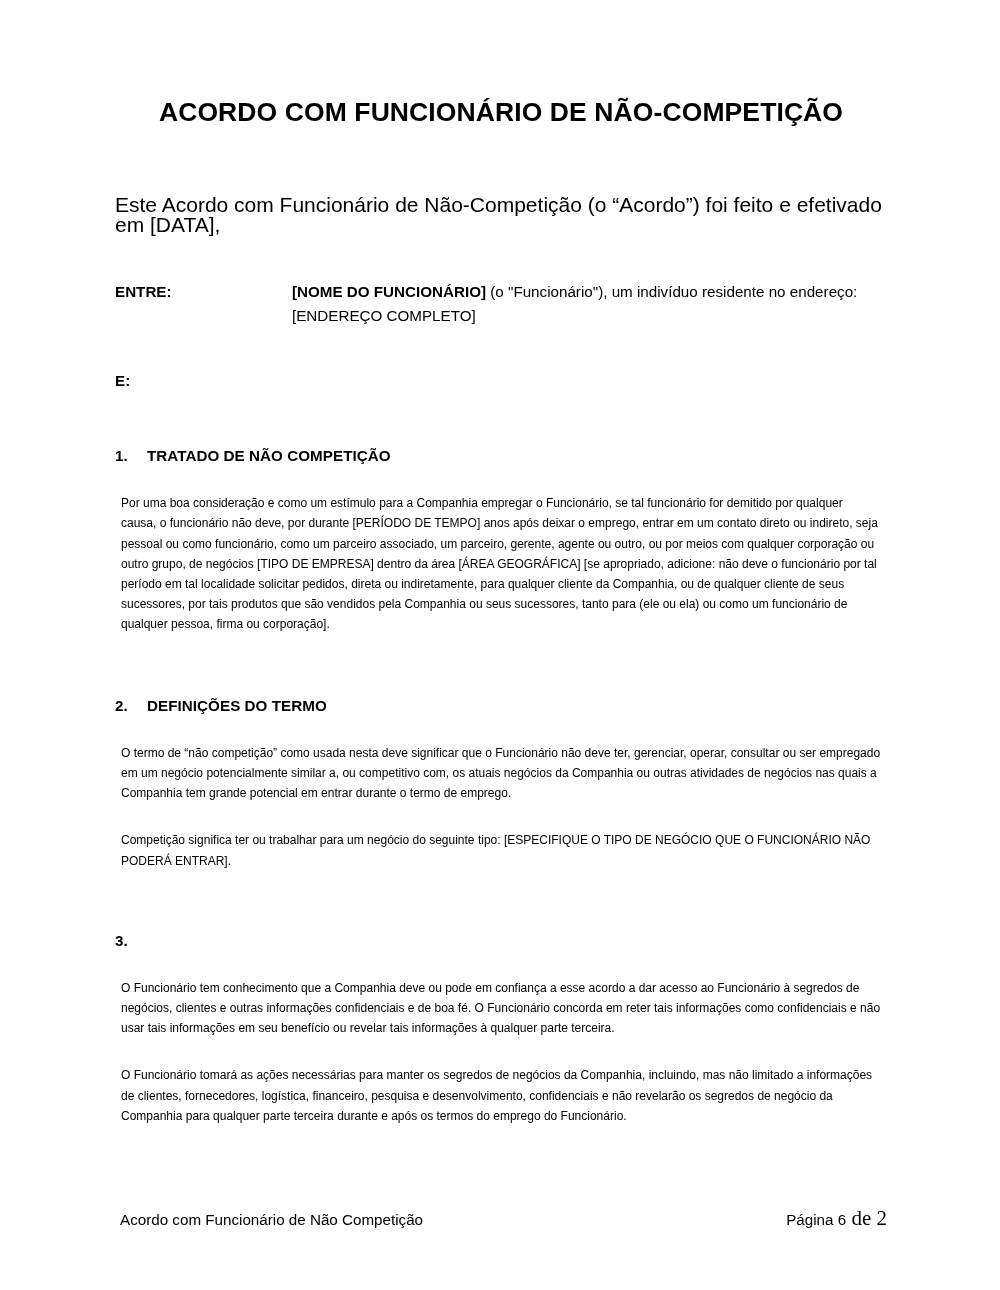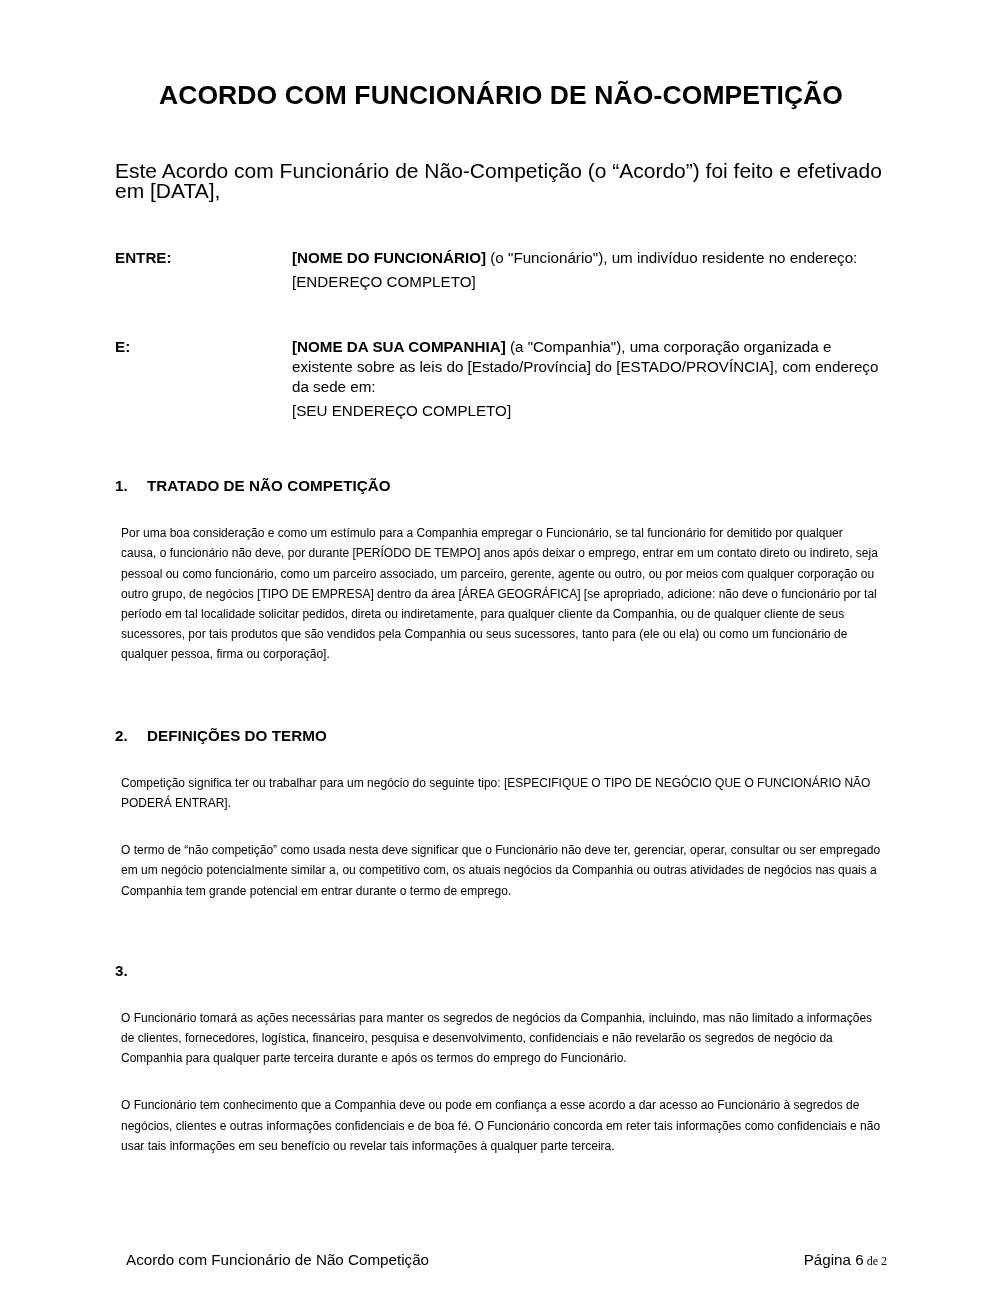--- a/index.html
+++ b/index.html
@@ -28,21 +28,21 @@
     top: 0;
     width: 772px;
   }
 
   
   .doc-title {
     font-size: 26.5px;
     font-weight: bold;
     text-align: center;
     letter-spacing: 0.1px;
-    margin: 0;
+    margin: 17px;
     padding-top: 80px;
     line-height: 1.18;
     white-space: nowrap;
   }
 
   
   .intro {
     font-size: 21px;
     line-height: 20px;
     margin: 0;
@@ -99,35 +99,34 @@
   .body-p {
     font-size: 12px;
     line-height: 20.2px;
     margin: 6px;
     padding-top: 21px;
   }
 
   
   .footer {
     position: absolute;
-    left: 126px;
+    left: 120px;
     right: 113px;
     top: 1208px;
     display: flex;
     justify-content: space-between;
     align-items: baseline;
     font-size: 15.2px;
     line-height: 20px;
-    margin-top: 42px;
   }
   .footer-left { white-space: nowrap; }
   .footer-right { white-space: nowrap; }
   .footer-right .pg-serif {
     font-family: "Liberation Serif", serif;
-    font-size: 12px;
+    font-size: 21px;
   }
 </style>
 </head>
 <body>
 
 <div class="page">
 
   <div class="content">
 
     <h1 class="doc-title">ACORDO COM FUNCIONÁRIO DE NÃO-COMPETIÇÃO</h1>
@@ -137,44 +136,40 @@
     <div class="party party-entre">
       <div class="party-label">ENTRE:</div>
       <div class="party-body">
         <p><span class="strong">[NOME DO FUNCIONÁRIO]</span><span> (o "Funcionário"), um indivíduo residente no endereço:</span></p>
         <p>[ENDEREÇO COMPLETO]</p>
       </div>
     </div>
 
     <div class="party party-e">
       <div class="party-label">E:</div>
-      <div class="party-body">
-        <p><span class="strong">[NOME DA SUA COMPANHIA]</span><span> (a "Companhia"), uma corporação organizada e existente sobre as leis do [Estado/Província] do [ESTADO/PROVÍNCIA], com endereço da sede em:</span></p>
-        <p>[SEU ENDEREÇO COMPLETO]</p>
-      </div>
     </div>
 
     <div class="section-head sec1-head">
       <span class="num">1.</span>
       <span class="heading-text">TRATADO DE NÃO COMPETIÇÃO</span>
     </div>
     <p class="body-p">Por uma boa consideração e como um estímulo para a Companhia empregar o Funcionário, se tal funcionário for demitido por qualquer causa, o funcionário não deve, por durante [PERÍODO DE TEMPO] anos após deixar o emprego, entrar em um contato direto ou indireto, seja pessoal ou como funcionário, como um parceiro associado, um parceiro, gerente, agente ou outro, ou por meios com qualquer corporação ou outro grupo, de negócios [TIPO DE EMPRESA] dentro da área [ÁREA GEOGRÁFICA] [se apropriado, adicione: não deve o funcionário por tal período em tal localidade solicitar pedidos, direta ou indiretamente, para qualquer cliente da Companhia, ou de qualquer cliente de seus sucessores, por tais produtos que são vendidos pela Companhia ou seus sucessores, tanto para (ele ou ela) ou como um funcionário de qualquer pessoa, firma ou corporação].</p>
 
     <div class="section-head sec2-head">
       <span class="num">2.</span>
       <span class="heading-text">DEFINIÇÕES DO TERMO</span>
     </div>
+    <p class="body-p">O termo de “não competição” como usada nesta deve significar que o Funcionário não deve ter, gerenciar, operar, consultar ou ser empregado em um negócio potencialmente similar a, ou competitivo com, os atuais negócios da Companhia ou outras atividades de negócios nas quais a Companhia tem grande potencial em entrar durante o termo de emprego.</p>
     <p class="body-p">Competição significa ter ou trabalhar para um negócio do seguinte tipo: [ESPECIFIQUE O TIPO DE NEGÓCIO QUE O FUNCIONÁRIO NÃO PODERÁ ENTRAR].</p>
-    <p class="body-p">O termo de “não competição” como usada nesta deve significar que o Funcionário não deve ter, gerenciar, operar, consultar ou ser empregado em um negócio potencialmente similar a, ou competitivo com, os atuais negócios da Companhia ou outras atividades de negócios nas quais a Companhia tem grande potencial em entrar durante o termo de emprego.</p>
 
     <div class="section-head sec3-head">
       <span class="num">3.</span>
     </div>
+    <p class="body-p">O Funcionário tem conhecimento que a Companhia deve ou pode em confiança a esse acordo a dar acesso ao Funcionário à segredos de negócios, clientes e outras informações confidenciais e de boa fé. O Funcionário concorda em reter tais informações como confidenciais e não usar tais informações em seu benefício ou revelar tais informações à qualquer parte terceira.</p>
     <p class="body-p">O Funcionário tomará as ações necessárias para manter os segredos de negócios da Companhia, incluindo, mas não limitado a informações de clientes, fornecedores, logística, financeiro, pesquisa e desenvolvimento, confidenciais e não revelarão os segredos de negócio da Companhia para qualquer parte terceira durante e  após os termos do emprego do Funcionário.</p>
-    <p class="body-p">O Funcionário tem conhecimento que a Companhia deve ou pode em confiança a esse acordo a dar acesso ao Funcionário à segredos de negócios, clientes e outras informações confidenciais e de boa fé. O Funcionário concorda em reter tais informações como confidenciais e não usar tais informações em seu benefício ou revelar tais informações à qualquer parte terceira.</p>
 
   </div>
 
   <div class="footer">
     <span class="footer-left">Acordo com Funcionário de Não Competição</span>
     <span class="footer-right"><span>Página 6</span><span class="pg-serif"> <span>de 2</span></span></span>
   </div>
 
 </div>
 

